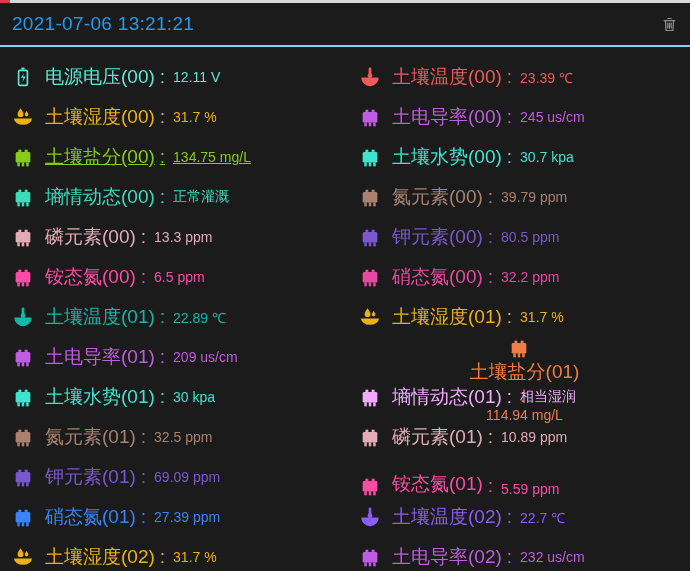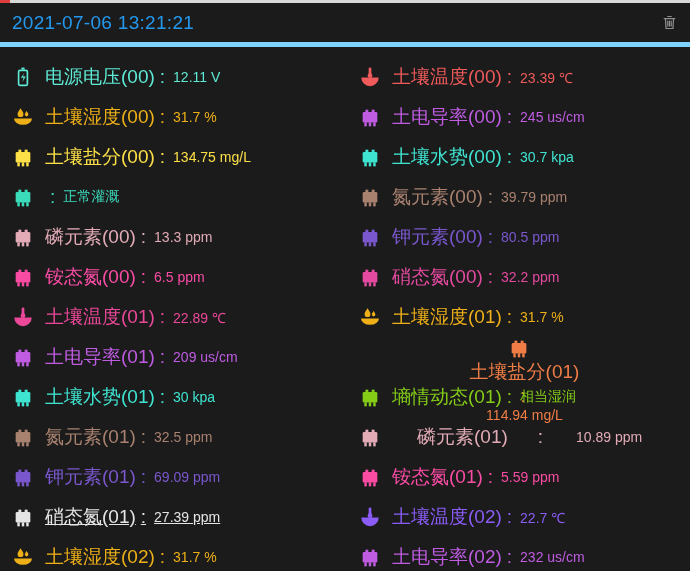--- a/index.html
+++ b/index.html
@@ -10,21 +10,21 @@
     -webkit-font-smoothing:antialiased;
   }
   
   .topstrip { height:3px; display:flex; }
   .topstrip .seg-red { width:10px; height:100%; }
   .topstrip .seg-light { flex:1; height:100%; }
 
   
   .header {
     height:44px; display:flex; align-items:center;
-    padding:0 12px; border-bottom:5px solid #7dd3fc;
+    padding:0 12px; border-bottom:2px solid #7dd3fc;
     box-sizing:border-box;
   }
   .timestamp { font-size:19px; letter-spacing:0.3px; }
   .trash-btn {
     margin-left:auto; width:17px; height:17px;
     display:inline-flex; align-items:center; justify-content:center;
     cursor:pointer; background:none; border:none; padding:0;
   }
   .trash-btn svg { width:17px; height:17px; }
 
@@ -108,21 +108,21 @@
           <rect x="13.8" y="4" width="3.2" height="3.2"></rect>
           <rect x="5.8" y="17.8" width="2.7" height="4.4"></rect>
           <rect x="10.65" y="17.8" width="2.7" height="4.4"></rect>
           <rect x="15.5" y="17.8" width="2.7" height="4.4"></rect>
         </svg>
       </span>
       <span class="label">土电导率(00)</span>
       <span class="sep">:</span>
       <span class="value">245 us/cm</span>
     </div>
-    <div class="item" style="color: #fde047;">
+    <div class="item" style="color: #84cc16; text-decoration: underline;">
       <span class="icon">
         <svg viewBox="0 0 24 24" fill="currentColor">
           <rect x="4" y="6.5" width="16" height="11.5" rx="1.5"></rect>
           <rect x="7" y="4" width="3.2" height="3.2"></rect>
           <rect x="13.8" y="4" width="3.2" height="3.2"></rect>
           <rect x="5.8" y="17.8" width="2.7" height="4.4"></rect>
           <rect x="10.65" y="17.8" width="2.7" height="4.4"></rect>
           <rect x="15.5" y="17.8" width="2.7" height="4.4"></rect>
         </svg>
       </span>
@@ -149,20 +149,21 @@
       <span class="icon">
         <svg viewBox="0 0 24 24" fill="currentColor">
           <rect x="4" y="6.5" width="16" height="11.5" rx="1.5"></rect>
           <rect x="7" y="4" width="3.2" height="3.2"></rect>
           <rect x="13.8" y="4" width="3.2" height="3.2"></rect>
           <rect x="5.8" y="17.8" width="2.7" height="4.4"></rect>
           <rect x="10.65" y="17.8" width="2.7" height="4.4"></rect>
           <rect x="15.5" y="17.8" width="2.7" height="4.4"></rect>
         </svg>
       </span>
+      <span class="label">墒情动态(00)</span>
       <span class="sep">:</span>
       <span class="value">正常灌溉</span>
     </div>
     <div class="item" style="color: rgb(168, 129, 111);">
       <span class="icon">
         <svg viewBox="0 0 24 24" fill="currentColor">
           <rect x="4" y="6.5" width="16" height="11.5" rx="1.5"></rect>
           <rect x="7" y="4" width="3.2" height="3.2"></rect>
           <rect x="13.8" y="4" width="3.2" height="3.2"></rect>
           <rect x="5.8" y="17.8" width="2.7" height="4.4"></rect>
@@ -227,21 +228,21 @@
           <rect x="13.8" y="4" width="3.2" height="3.2"></rect>
           <rect x="5.8" y="17.8" width="2.7" height="4.4"></rect>
           <rect x="10.65" y="17.8" width="2.7" height="4.4"></rect>
           <rect x="15.5" y="17.8" width="2.7" height="4.4"></rect>
         </svg>
       </span>
       <span class="label">硝态氮(00)</span>
       <span class="sep">:</span>
       <span class="value">32.2 ppm</span>
     </div>
-    <div class="item" style="color: #ec4899;">
+    <div class="item" style="color: #14b8a6;">
       <span class="icon">
         <svg viewBox="0 0 24 24" fill="currentColor">
           <rect x="10.5" y="1.5" width="3" height="8.5" rx="1.5"></rect>
           <circle cx="12" cy="10.5" r="2.6"></circle>
           <path d="M2.5 12.5a9.5 9.5 0 0 0 19 0z"></path>
         </svg>
       </span>
       <span class="label">土壤温度(01)</span>
       <span class="sep">:</span>
       <span class="value">22.89 ℃</span>
@@ -296,21 +297,21 @@
           <rect x="13.8" y="4" width="3.2" height="3.2"></rect>
           <rect x="5.8" y="17.8" width="2.7" height="4.4"></rect>
           <rect x="10.65" y="17.8" width="2.7" height="4.4"></rect>
           <rect x="15.5" y="17.8" width="2.7" height="4.4"></rect>
         </svg>
       </span>
       <span class="label">土壤水势(01)</span>
       <span class="sep">:</span>
       <span class="value">30 kpa</span>
     </div>
-    <div class="item" style="color: #84cc16;">
+    <div class="item" style="color: #f0abfc;">
       <span class="icon">
         <svg viewBox="0 0 24 24" fill="currentColor">
           <rect x="4" y="6.5" width="16" height="11.5" rx="1.5"></rect>
           <rect x="7" y="4" width="3.2" height="3.2"></rect>
           <rect x="13.8" y="4" width="3.2" height="3.2"></rect>
           <rect x="5.8" y="17.8" width="2.7" height="4.4"></rect>
           <rect x="10.65" y="17.8" width="2.7" height="4.4"></rect>
           <rect x="15.5" y="17.8" width="2.7" height="4.4"></rect>
         </svg>
       </span>
@@ -326,21 +327,21 @@
           <rect x="13.8" y="4" width="3.2" height="3.2"></rect>
           <rect x="5.8" y="17.8" width="2.7" height="4.4"></rect>
           <rect x="10.65" y="17.8" width="2.7" height="4.4"></rect>
           <rect x="15.5" y="17.8" width="2.7" height="4.4"></rect>
         </svg>
       </span>
       <span class="label">氮元素(01)</span>
       <span class="sep">:</span>
       <span class="value">32.5 ppm</span>
     </div>
-    <div class="item" style="color: rgb(226, 171, 182); gap: 25px;">
+    <div class="item" style="color: rgb(226, 171, 182);">
       <span class="icon">
         <svg viewBox="0 0 24 24" fill="currentColor">
           <rect x="4" y="6.5" width="16" height="11.5" rx="1.5"></rect>
           <rect x="7" y="4" width="3.2" height="3.2"></rect>
           <rect x="13.8" y="4" width="3.2" height="3.2"></rect>
           <rect x="5.8" y="17.8" width="2.7" height="4.4"></rect>
           <rect x="10.65" y="17.8" width="2.7" height="4.4"></rect>
           <rect x="15.5" y="17.8" width="2.7" height="4.4"></rect>
         </svg>
       </span>
@@ -356,36 +357,36 @@
           <rect x="13.8" y="4" width="3.2" height="3.2"></rect>
           <rect x="5.8" y="17.8" width="2.7" height="4.4"></rect>
           <rect x="10.65" y="17.8" width="2.7" height="4.4"></rect>
           <rect x="15.5" y="17.8" width="2.7" height="4.4"></rect>
         </svg>
       </span>
       <span class="label">钾元素(01)</span>
       <span class="sep">:</span>
       <span class="value">69.09 ppm</span>
     </div>
-    <div class="item" style="color: rgb(251, 76, 164);">
+    <div class="item" style="color: rgb(251, 76, 164); align-items: flex-end;">
       <span class="icon">
         <svg viewBox="0 0 24 24" fill="currentColor">
           <rect x="4" y="6.5" width="16" height="11.5" rx="1.5"></rect>
           <rect x="7" y="4" width="3.2" height="3.2"></rect>
           <rect x="13.8" y="4" width="3.2" height="3.2"></rect>
           <rect x="5.8" y="17.8" width="2.7" height="4.4"></rect>
           <rect x="10.65" y="17.8" width="2.7" height="4.4"></rect>
           <rect x="15.5" y="17.8" width="2.7" height="4.4"></rect>
         </svg>
       </span>
       <span class="label">铵态氮(01)</span>
       <span class="sep">:</span>
       <span class="value">5.59 ppm</span>
     </div>
-    <div class="item" style="color: #e5e5e5; text-decoration: underline;">
+    <div class="item" style="color: #3b82f6;">
       <span class="icon">
         <svg viewBox="0 0 24 24" fill="currentColor">
           <rect x="4" y="6.5" width="16" height="11.5" rx="1.5"></rect>
           <rect x="7" y="4" width="3.2" height="3.2"></rect>
           <rect x="13.8" y="4" width="3.2" height="3.2"></rect>
           <rect x="5.8" y="17.8" width="2.7" height="4.4"></rect>
           <rect x="10.65" y="17.8" width="2.7" height="4.4"></rect>
           <rect x="15.5" y="17.8" width="2.7" height="4.4"></rect>
         </svg>
       </span>

